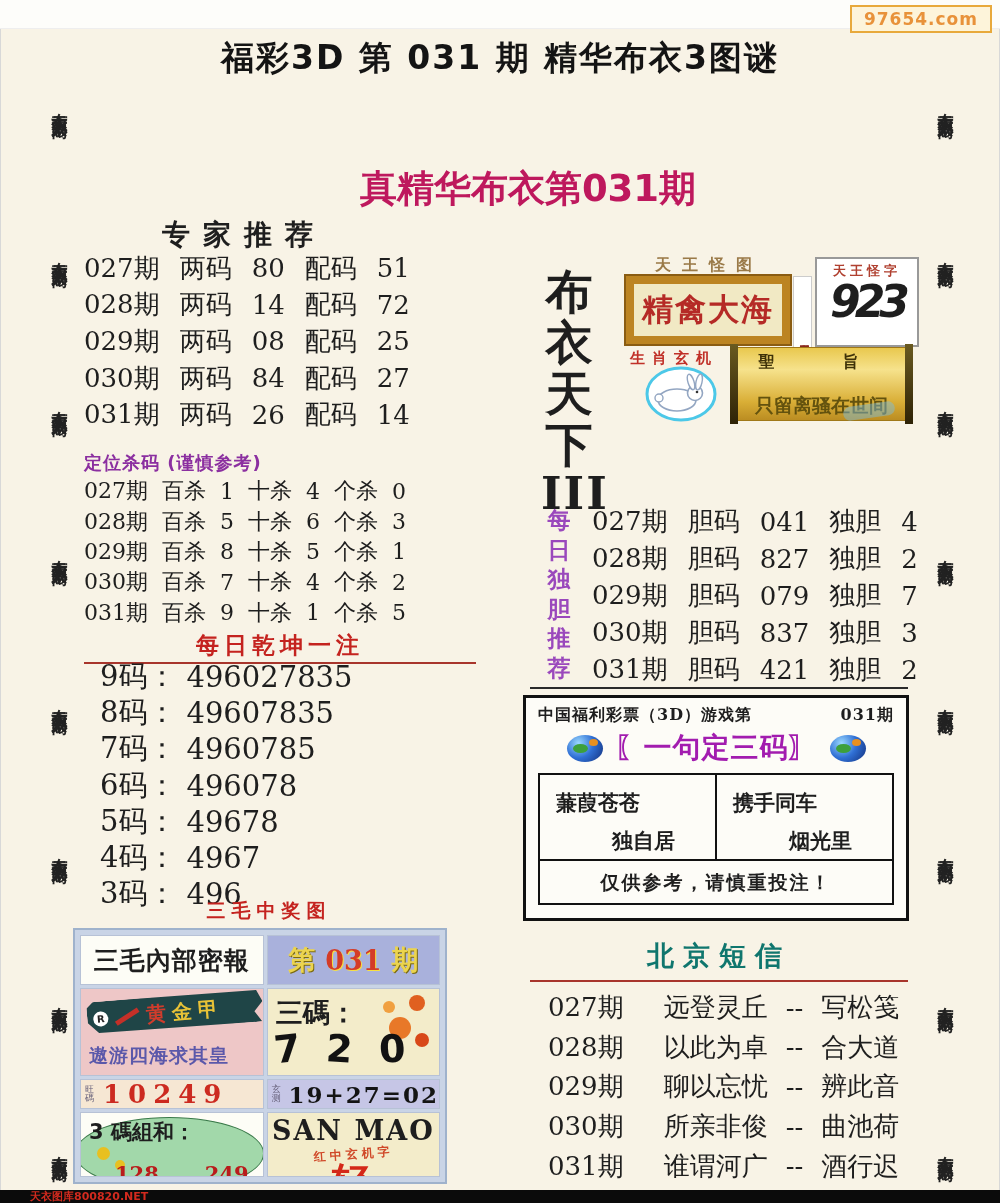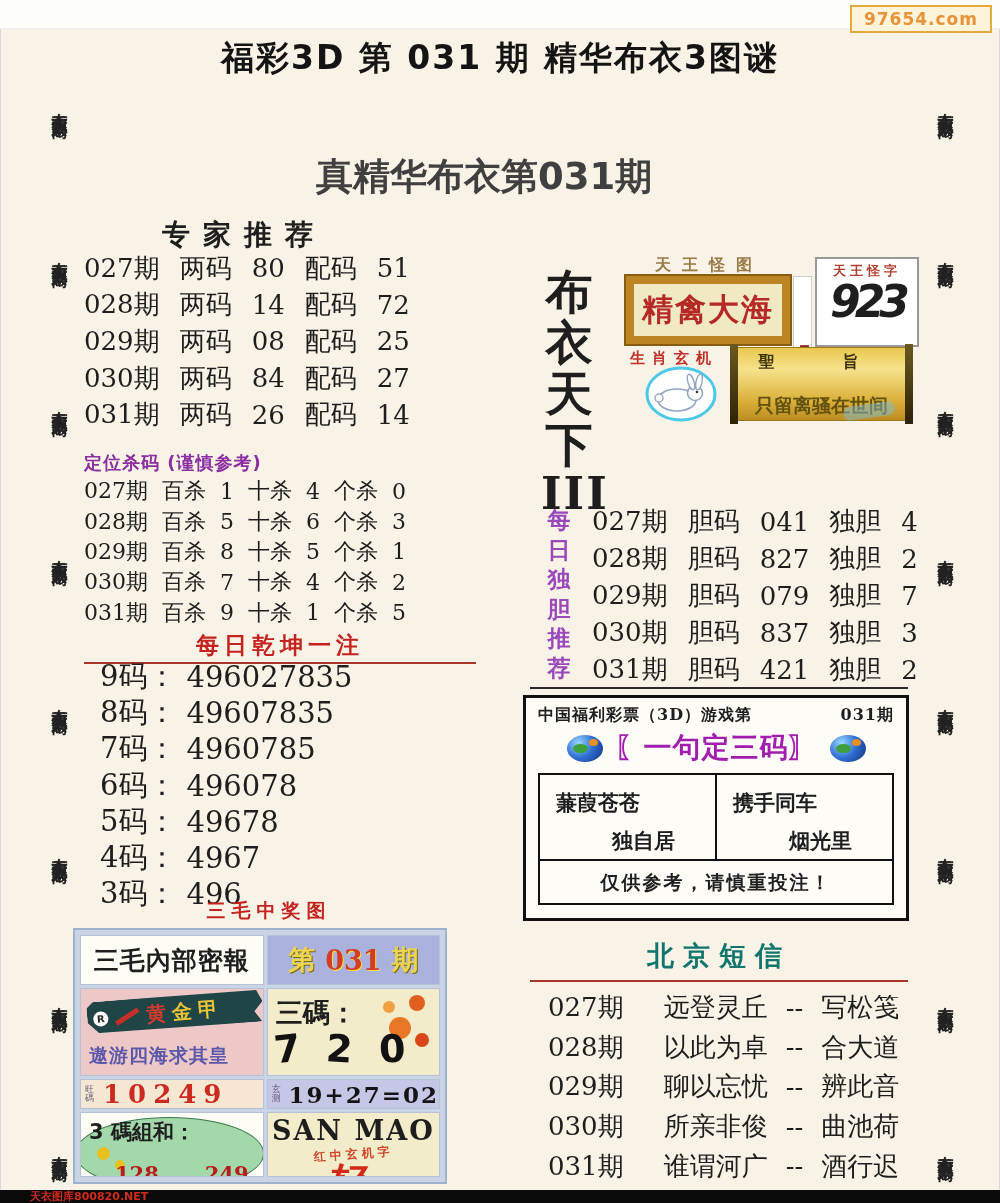--- a/index.html
+++ b/index.html
@@ -12,22 +12,22 @@
          padding:2px 12px;letter-spacing:1px;}
   .main-header{position:absolute;top:36px;left:0;right:0;text-align:center;margin:0;
          font:bold 33px "DejaVu Sans","Liberation Sans",sans-serif;letter-spacing:2px;color:#141414;}
   
   .rail{position:absolute;top:100px;bottom:46px;width:34px;display:flex;flex-direction:column;
         justify-content:space-between;align-items:center;}
   .rail.left{left:42px;} .rail.right{left:928px;}
   .vmark{writing-mode:vertical-rl;text-orientation:upright;font:bold 16px "DejaVu Sans",sans-serif;
          letter-spacing:2px;color:#222;}
   
-  .sub-title{position:absolute;top:148px;left:312px;width:400px;margin:4px;
-         font:bold 37px "DejaVu Sans","Liberation Sans",sans-serif;color:#404040;}
+  .sub-title{position:absolute;top:148px;left:312px;width:400px;text-align:center;margin:16px;
+         font:bold 37px "DejaVu Sans","Liberation Sans",sans-serif;color:#be185d;}
   
   .expert-title{position:absolute;top:216px;left:162px;font-size:28px;font-weight:bold;letter-spacing:13px;}
   .expert-rows{position:absolute;top:250px;left:84px;}
   .expert-rows .row{display:flex;align-items:center;height:36.6px;font-size:26px;gap:20px;}
   
   .kill-title{position:absolute;top:451px;left:84px;color:#8b2fa0;
          font:bold 18px "DejaVu Sans",sans-serif;letter-spacing:1px;}
   .kill-rows{position:absolute;top:476px;left:84px;}
   .kill-rows .row{display:flex;align-items:center;height:30.4px;font-size:22px;gap:14px;}
   

